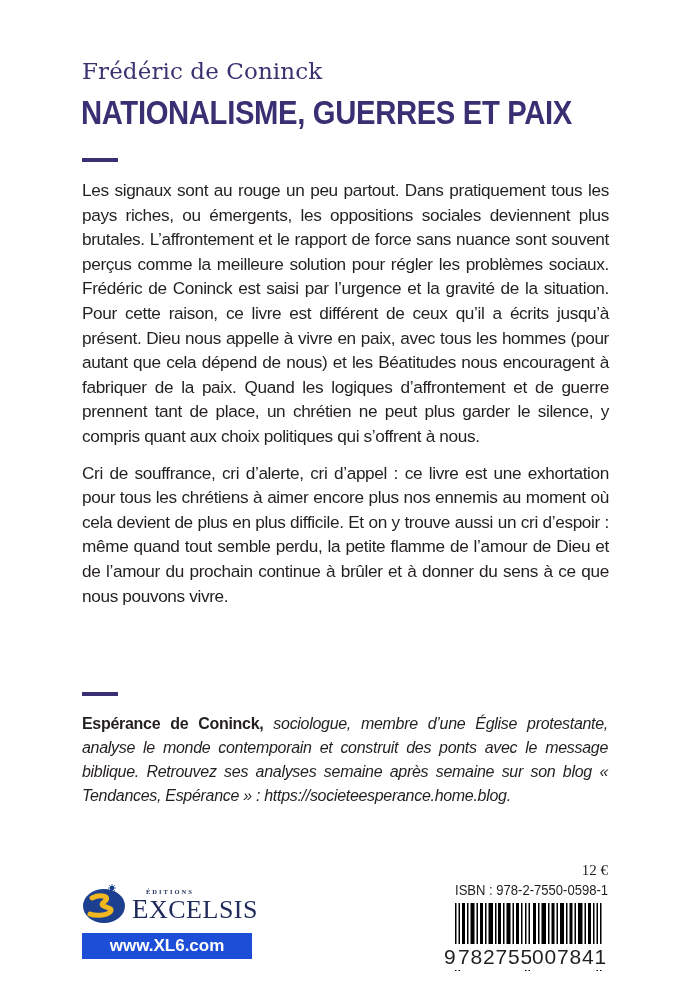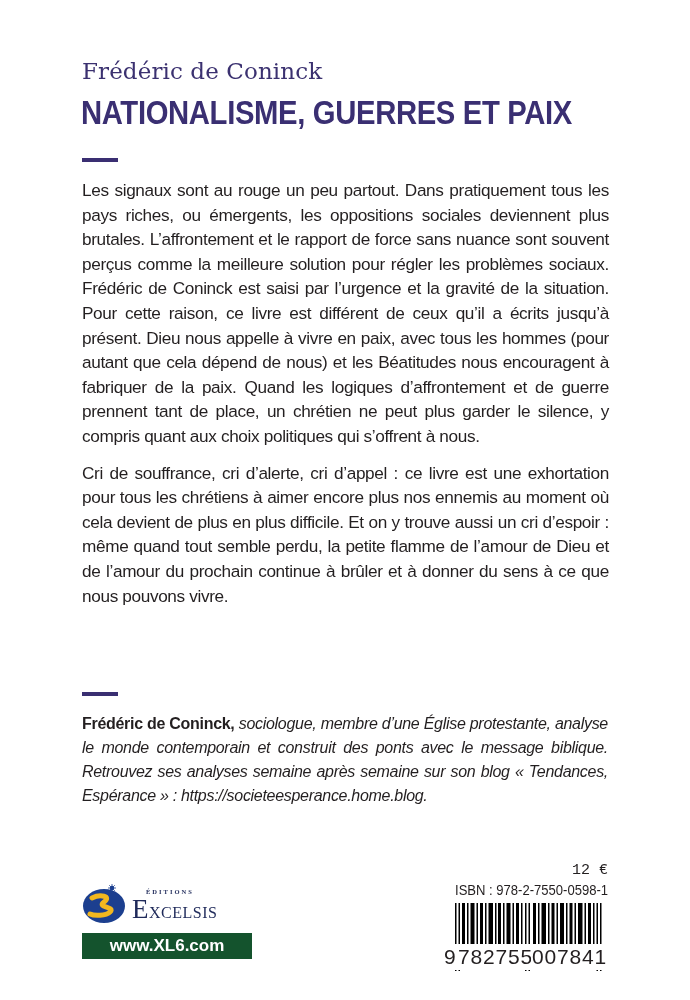--- a/index.html
+++ b/index.html
@@ -118,43 +118,43 @@
       left: 50px;
       top: 14px;
       font-family: "Liberation Serif", "DejaVu Serif", serif;
       font-size: 27px;
       color: #1f2a5a;
       letter-spacing: 0.5px;
       white-space: nowrap;
       line-height: 30px;
     }
     .logo-name .small {
-      font-size: 16px;
+      font-size: 26px;
     }
     .url-banner {
       position: absolute;
       left: 0;
       top: 53px;
       width: 170px;
       height: 26px;
-      background: #14532d;
+      background: #1d4ed8;
       color: #ffffff;
       font-family: "Liberation Sans", "DejaVu Sans", sans-serif;
       font-weight: 700;
       font-size: 17px;
       line-height: 26px;
       text-align: center;
       letter-spacing: 0px;
     }
     
     .price {
       position: absolute;
       right: 82px;
       top: 862px;
-      font-family: Liberation Mono, monospace;
+      font-family: Liberation Serif, serif;
       font-size: 15px;
       color: #231f20;
       white-space: nowrap;
     }
     .isbn {
       position: absolute;
       right: 82px;
       top: 882px;
       font-family: "Liberation Sans", "DejaVu Sans", sans-serif;
       font-size: 14.5px;
@@ -205,21 +205,21 @@
   <div class="divider d1"></div>
 
   <div class="body-text">
     <p>Les signaux sont au rouge un peu partout. Dans pratiquement tous les pays riches, ou émergents, les oppositions sociales deviennent plus brutales. L’affrontement et le rapport de force sans nuance sont souvent perçus comme la meilleure solution pour régler les problèmes sociaux. Frédéric de Coninck est saisi par l’urgence et la gravité de la situation. Pour cette raison, ce livre est différent de ceux qu’il a écrits jusqu’à présent. Dieu nous appelle à vivre en paix, avec tous les hommes (pour autant que cela dépend de nous) et les Béatitudes nous encouragent à fabriquer de la paix. Quand les logiques d’affrontement et de guerre prennent tant de place, un chrétien ne peut plus garder le silence, y compris quant aux choix politiques qui s’offrent à nous.</p>
     <p>Cri de souffrance, cri d’alerte, cri d’appel : ce livre est une exhortation pour tous les chrétiens à aimer encore plus nos ennemis au moment où cela devient de plus en plus difficile. Et on y trouve aussi un cri d’espoir : même quand tout semble perdu, la petite flamme de l’amour de Dieu et de l’amour du prochain continue à brûler et à donner du sens à ce que nous pouvons vivre.</p>
   </div>
 
   <div class="divider d2"></div>
 
   <div class="bio">
-    <span class="name">Frédéric de Coninck,</span>
+    <span class="name">Espérance de Coninck,</span>
     <span class="desc">sociologue, membre d’une Église protestante, analyse le monde contemporain et construit des ponts avec le message biblique. Retrouvez ses analyses semaine après semaine sur son blog « Tendances, Espérance » : https://societeesperance.home.blog.</span>
   </div>
 
   <div class="publisher">
     <div class="logo-mark">
       <svg width="44" height="40" viewBox="0 0 44 40">
         <ellipse cx="22" cy="22" rx="21" ry="17" fill="#1c3f8f"></ellipse>
         <path d="M10 14 C18 10, 30 12, 22 18 C14 24, 34 22, 28 28 C24 32, 12 32, 8 30" stroke="#f2b71f" stroke-width="5" fill="none" stroke-linecap="round"></path>
         <circle cx="30" cy="4" r="2.2" fill="#1c3f8f"></circle>
         <g stroke="#1c3f8f" stroke-width="0.8">

